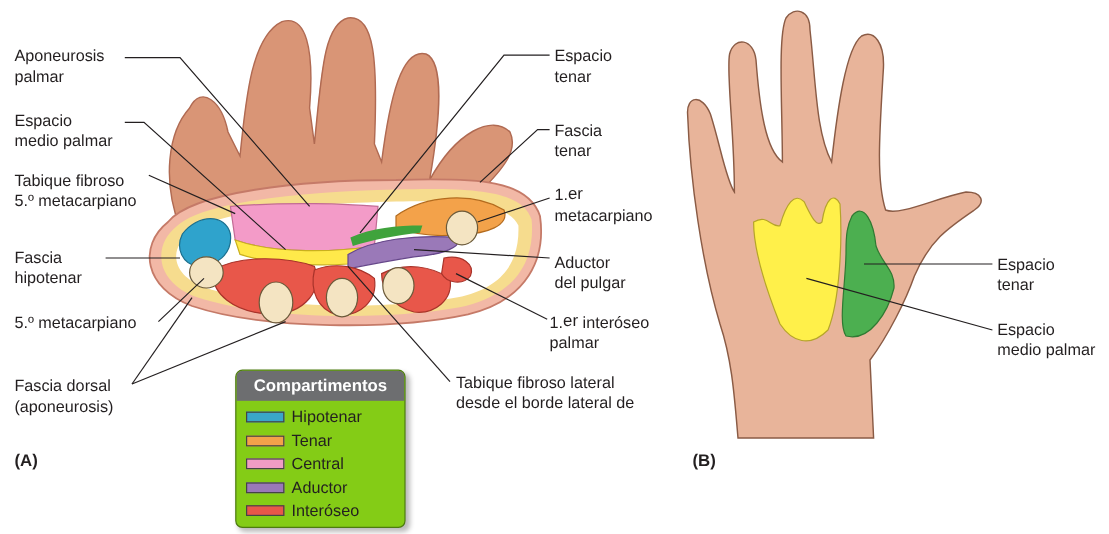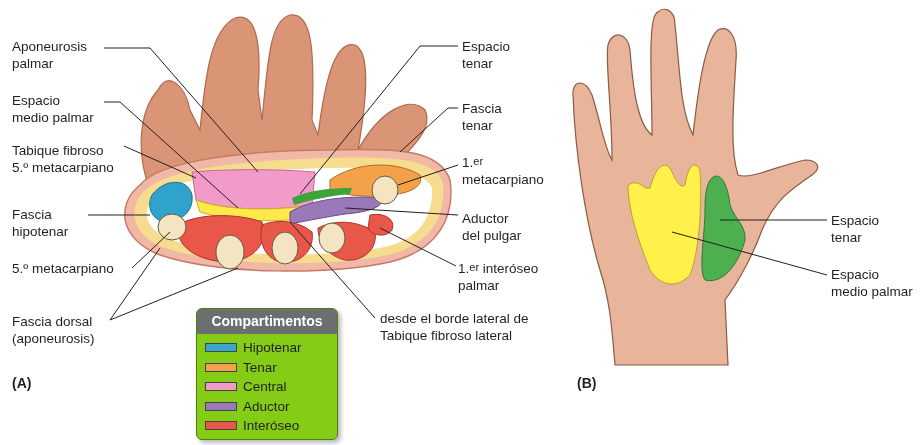--- a/index.html
+++ b/index.html
@@ -1,19 +1,19 @@
 <!DOCTYPE html>
 <html><head>
 <meta charset="utf-8">
 <style>
   html,body{margin:0;padding:0;background:#ffffff;}
   body{width:924px;height:445px;position:relative;overflow:hidden;font-family:"Liberation Sans",sans-serif;color:#231f20;}
   .lbl{position:absolute;font-size:13.5px;line-height:17px;white-space:nowrap;}
   .lbl span{display:block;}
-  sup{font-size:11px;vertical-align:top;position:relative;top:-1px;}
+  sup{font-size:14px;vertical-align:top;position:relative;top:-1px;}
   .panel-tag{position:absolute;font-weight:bold;font-size:14px;}
   svg{position:absolute;left:0;top:0;}
   .legend{position:absolute;left:196px;top:308px;width:140px;height:130px;border:1px solid #4d7c0f;border-radius:6px;background:#84cc16;box-shadow:3px 3px 4px #bbb;overflow:hidden;}
   .legend-title{background:#6d6e70;color:#fff;font-weight:bold;font-size:14px;text-align:center;height:25px;line-height:25px;}
   .legend-row{display:flex;align-items:center;height:19.5px;padding-left:8px;font-size:13.5px;}
   .swatch{width:30px;height:7px;border:1px solid #444;margin-right:6px;}
 </style>
 </head>
 <body>
 
@@ -123,22 +123,22 @@
 <div class="lbl" style="left:462px;top:210px;">
   <span>Aductor</span>
   <span>del pulgar</span>
 </div>
 <div class="lbl" style="left:458px;top:260px;">
   <span><span style="display:inline">1.</span><sup>er</sup><span style="display:inline"> interóseo</span></span>
   <span>palmar</span>
 </div>
 
 <div class="lbl" style="left:380px;top:310px;">
+  <span>Tabique fibroso lateral</span>
   <span>desde el borde lateral de</span>
-  <span>Tabique fibroso lateral</span>
 </div>
 
 <div class="legend">
   <div class="legend-title">Compartimentos</div>
   <div style="padding-top:4px;">
     <div class="legend-row">
       <span class="swatch" style="background:#3aa6c9"></span>
       <span>Hipotenar</span>
     </div>
     <div class="legend-row">

